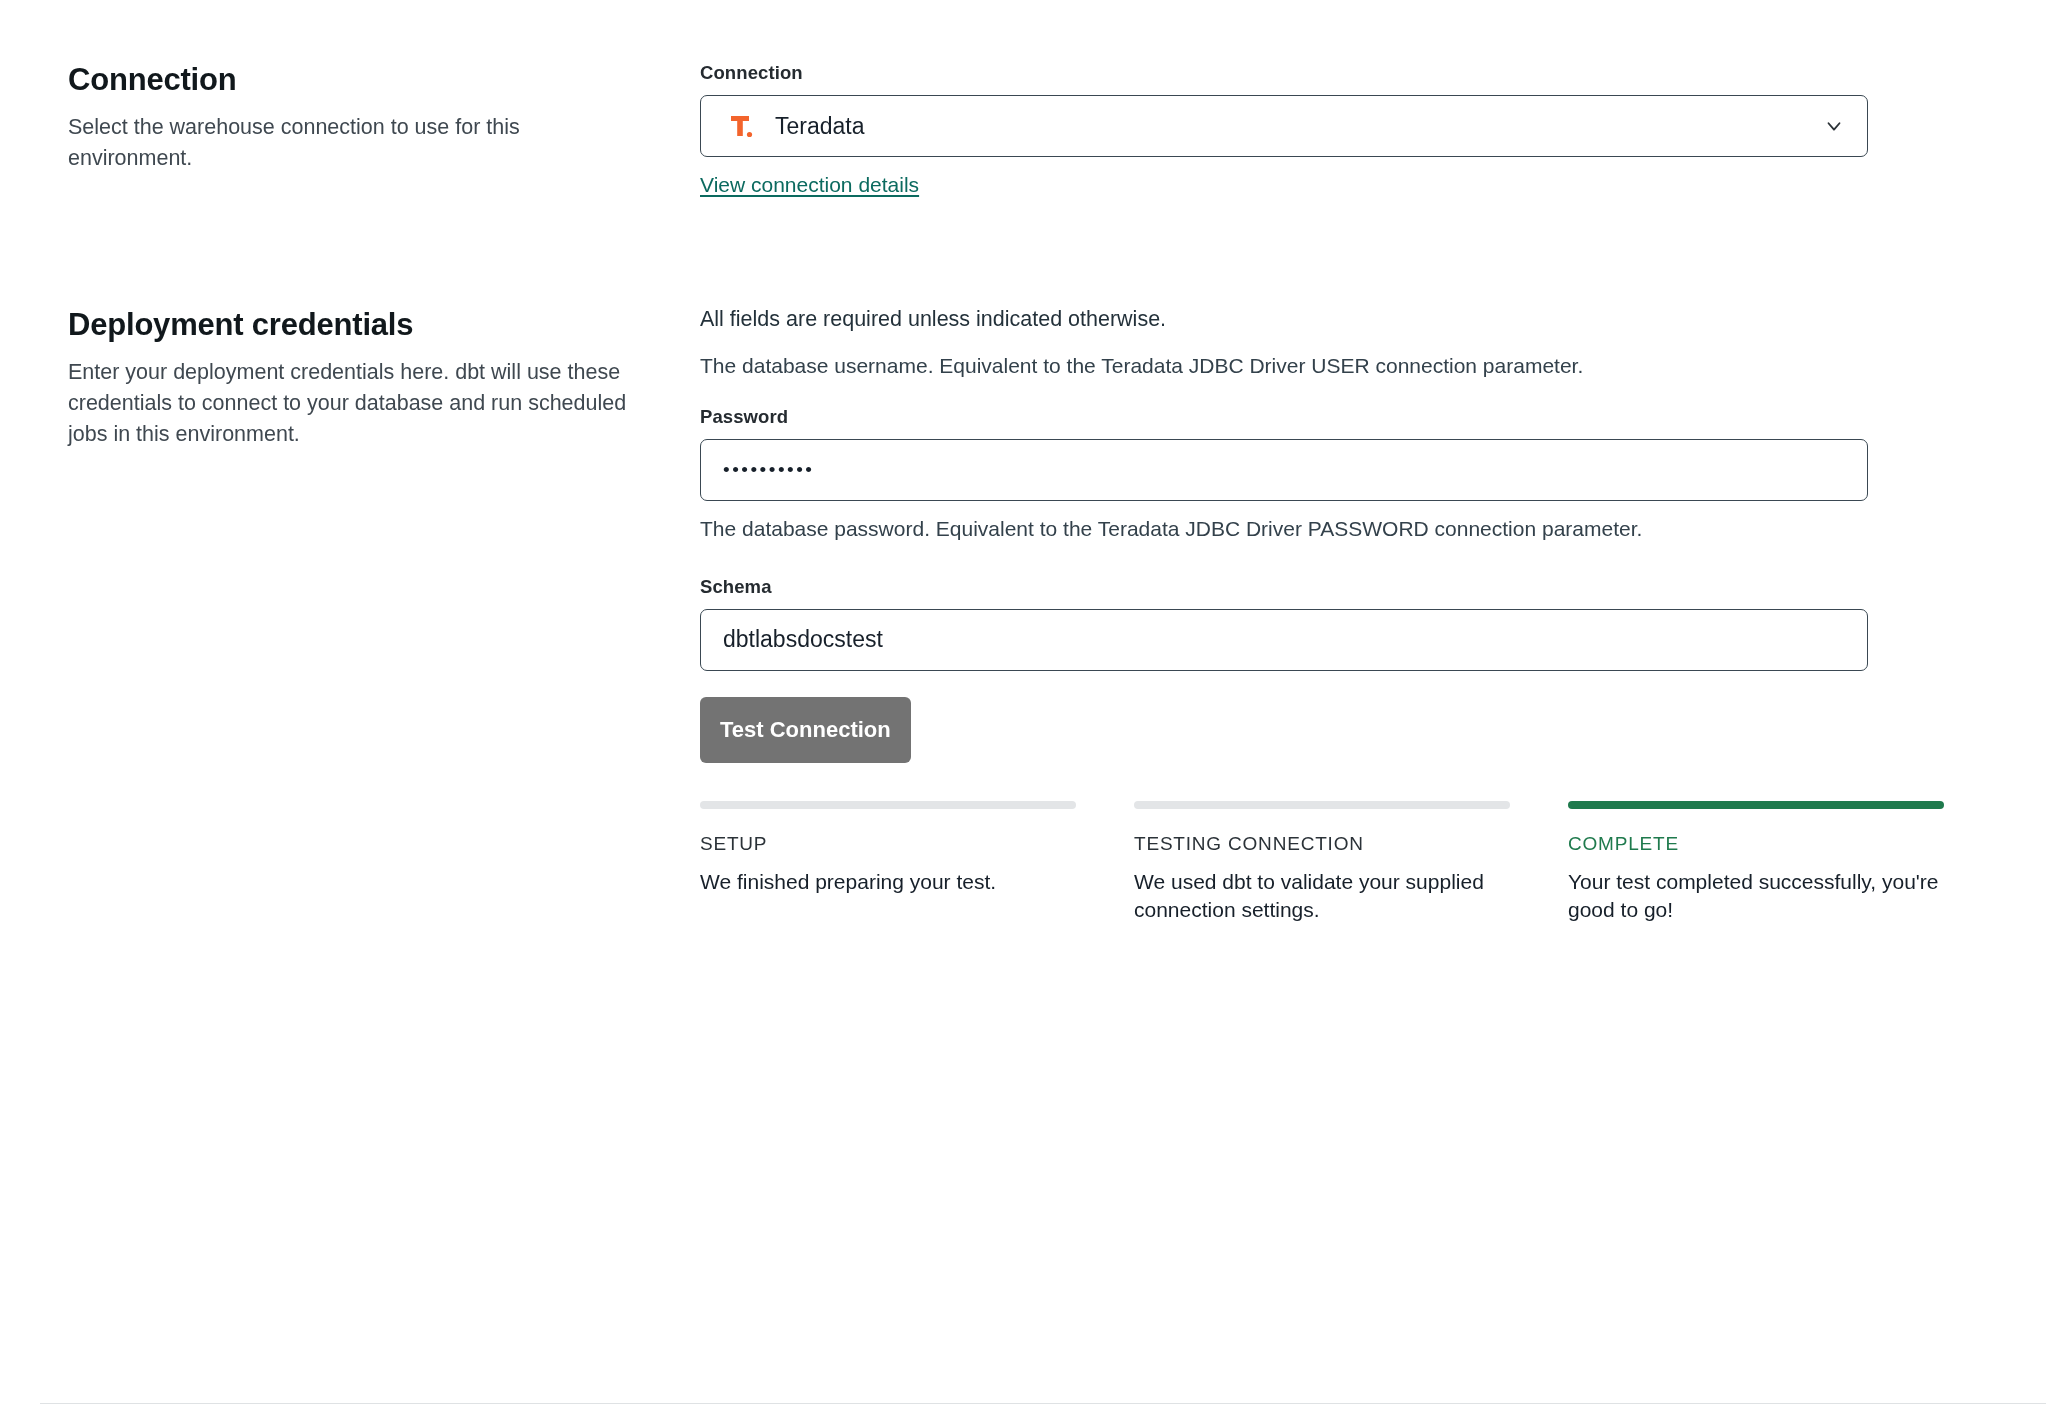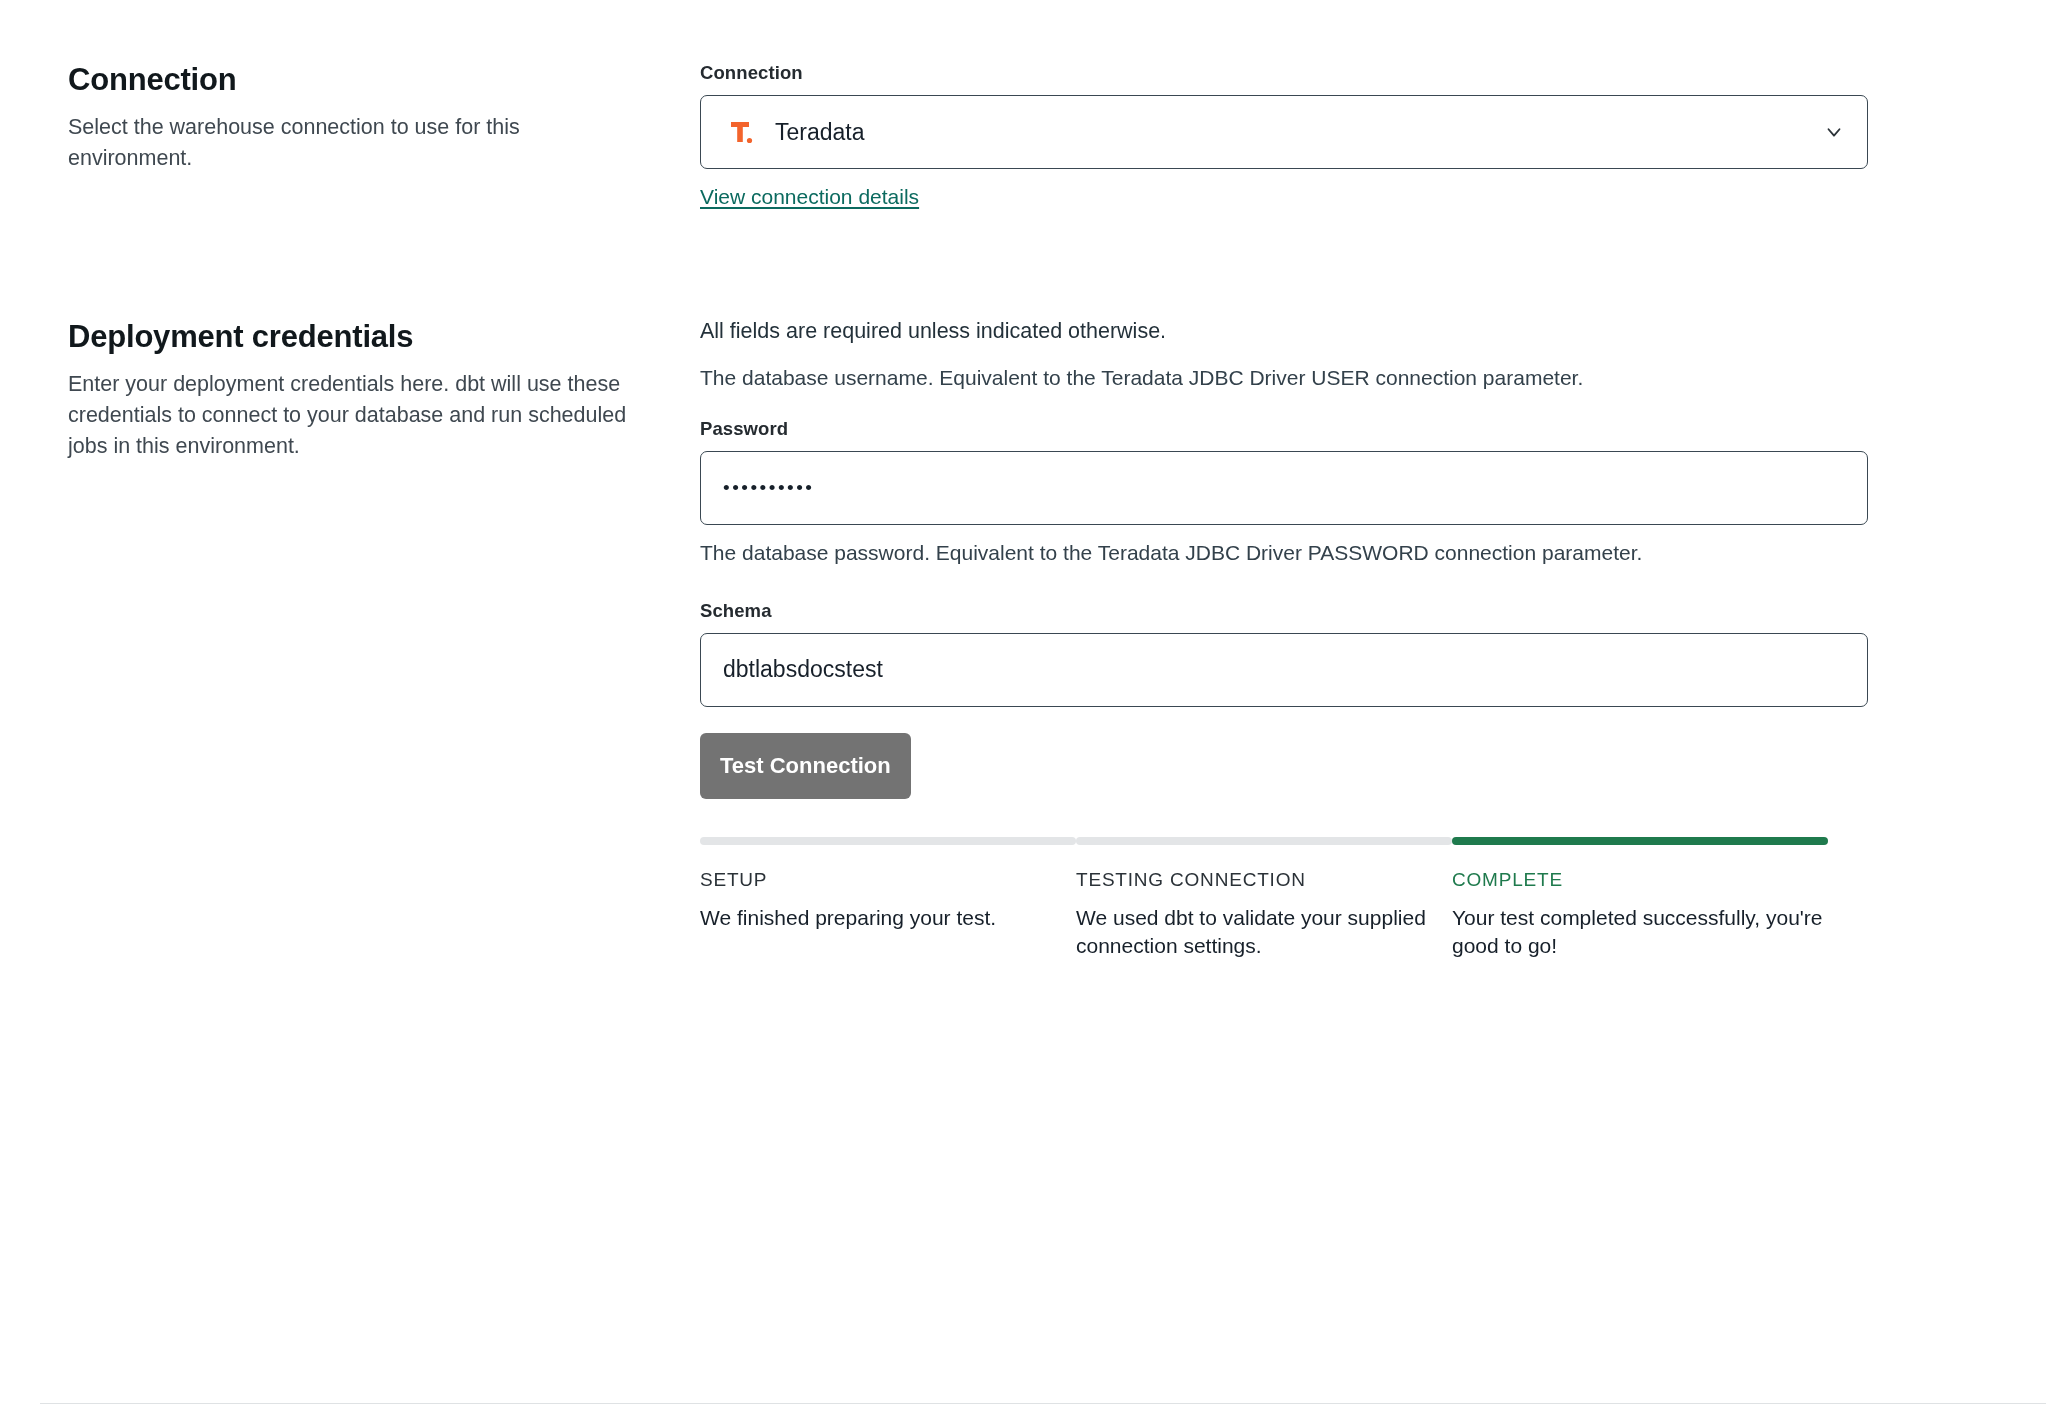--- a/index.html
+++ b/index.html
@@ -61,21 +61,21 @@
   .field-label {
     font-size: 18.5px;
     font-weight: bold;
     color: #252b30;
     margin-bottom: 11px;
     letter-spacing: 0.1px;
   }
 
   .control {
     width: 1168px;
-    height: 74px;
+    height: 62px;
     border: 1.6px solid #3a4852;
     border-radius: 7px;
     background: #ffffff;
     display: flex;
     align-items: center;
     padding: 0 22px;
     font-size: 23px;
     color: #17202a;
   }
 
@@ -149,20 +149,21 @@
     padding: 0 20px;
     height: 66px;
     display: inline-flex;
     align-items: center;
     cursor: pointer;
   }
 
   
   .steps {
     display: flex;
+    gap: 58px;
     margin-top: 38px;
     width: 1250px;
   }
 
   .step {
     flex: 0 0 376px;
     width: 376px;
   }
 
   .step-bar {

